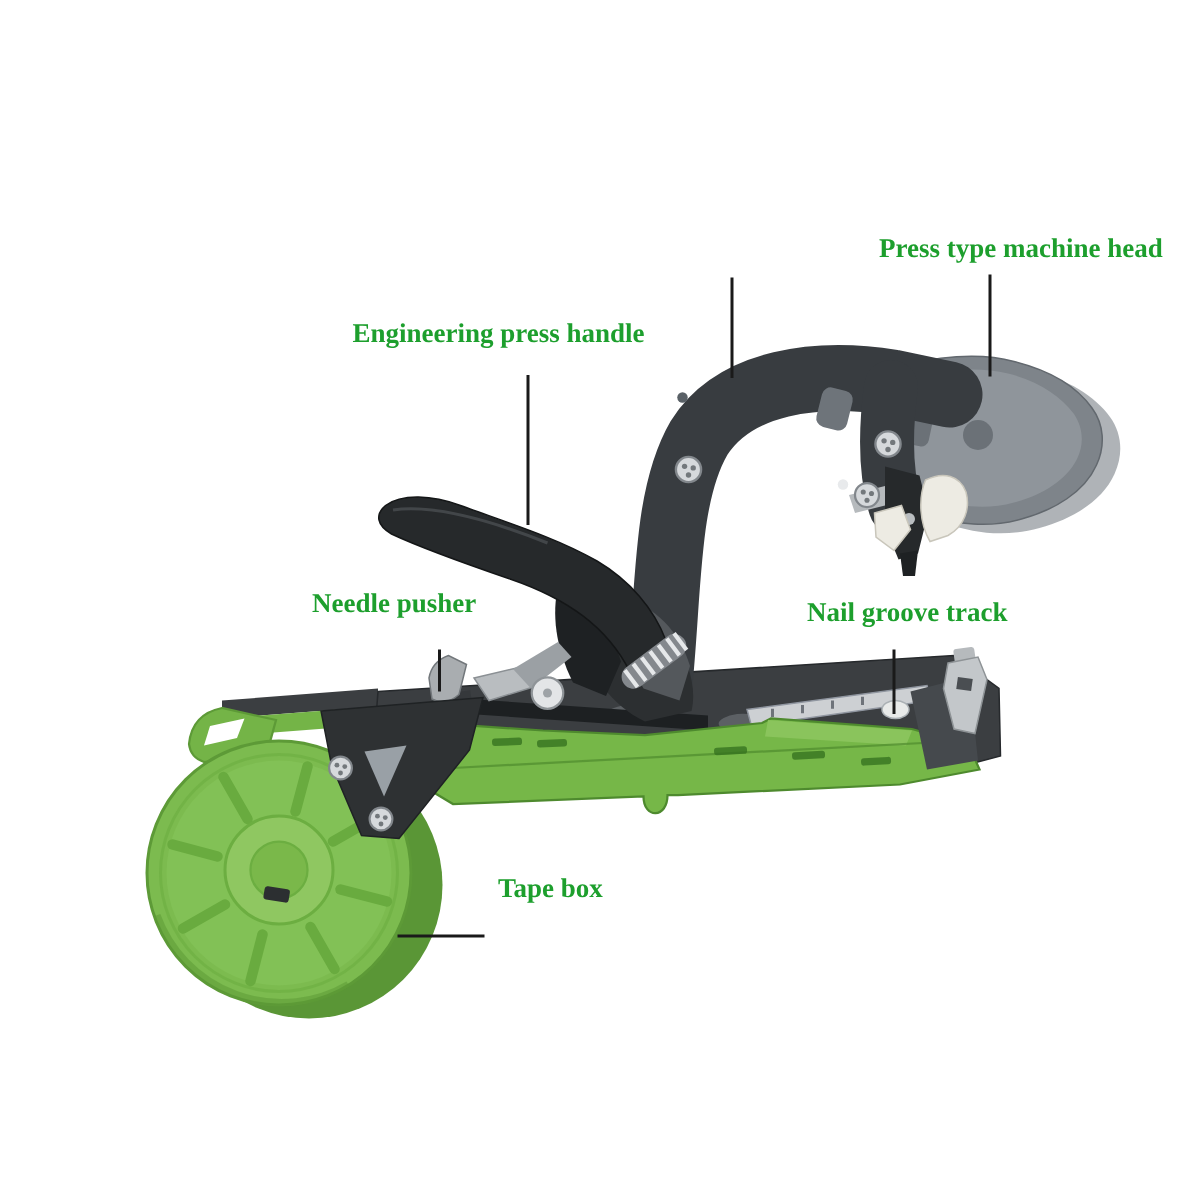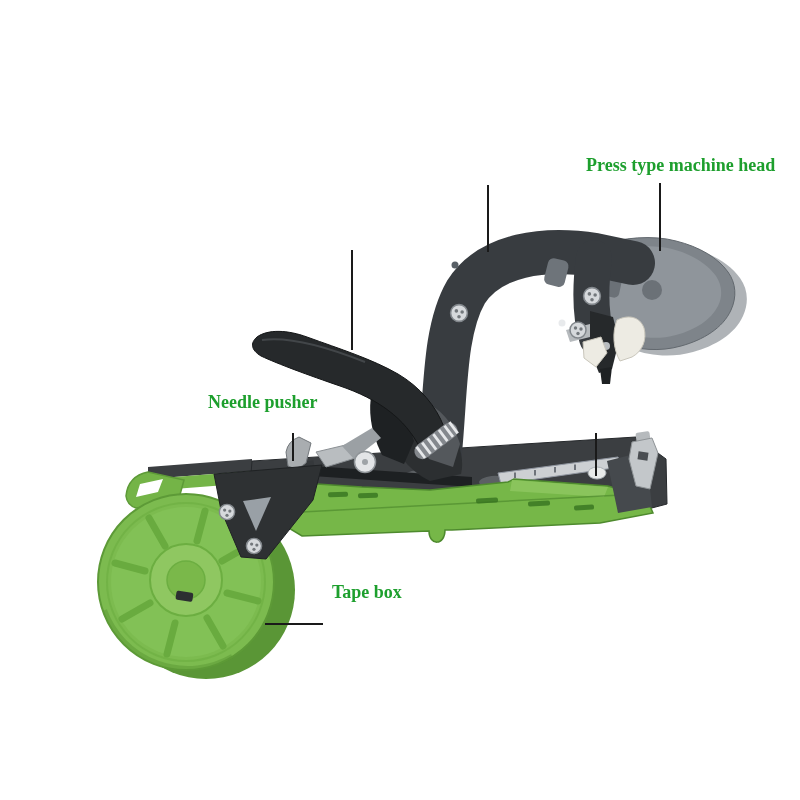--- a/index.html
+++ b/index.html
@@ -184,15 +184,17 @@
   </svg>
 
   <div class="leader v" id="leader-press-head"></div>
   <div class="leader v" id="leader-bow-bracket"></div>
   <div class="leader v" id="leader-press-handle"></div>
   <div class="leader v" id="leader-needle-pusher"></div>
   <div class="leader v" id="leader-nail-groove"></div>
   <div class="leader h" id="leader-tape-box"></div>
 
   <div class="part-label" id="label-press-head">Press type machine head</div>
+  <div class="part-label" id="label-press-handle">Engineering press handle</div>
   <div class="part-label" id="label-needle-pusher">Needle pusher</div>
+  <div class="part-label" id="label-nail-groove">Nail groove track</div>
   <div class="part-label" id="label-tape-box">Tape box</div>
 </div>
 
 </body></html>

